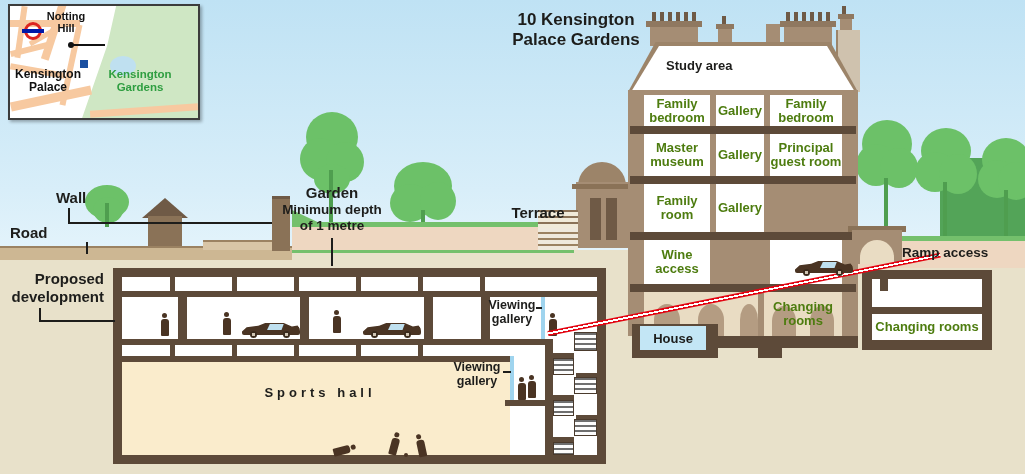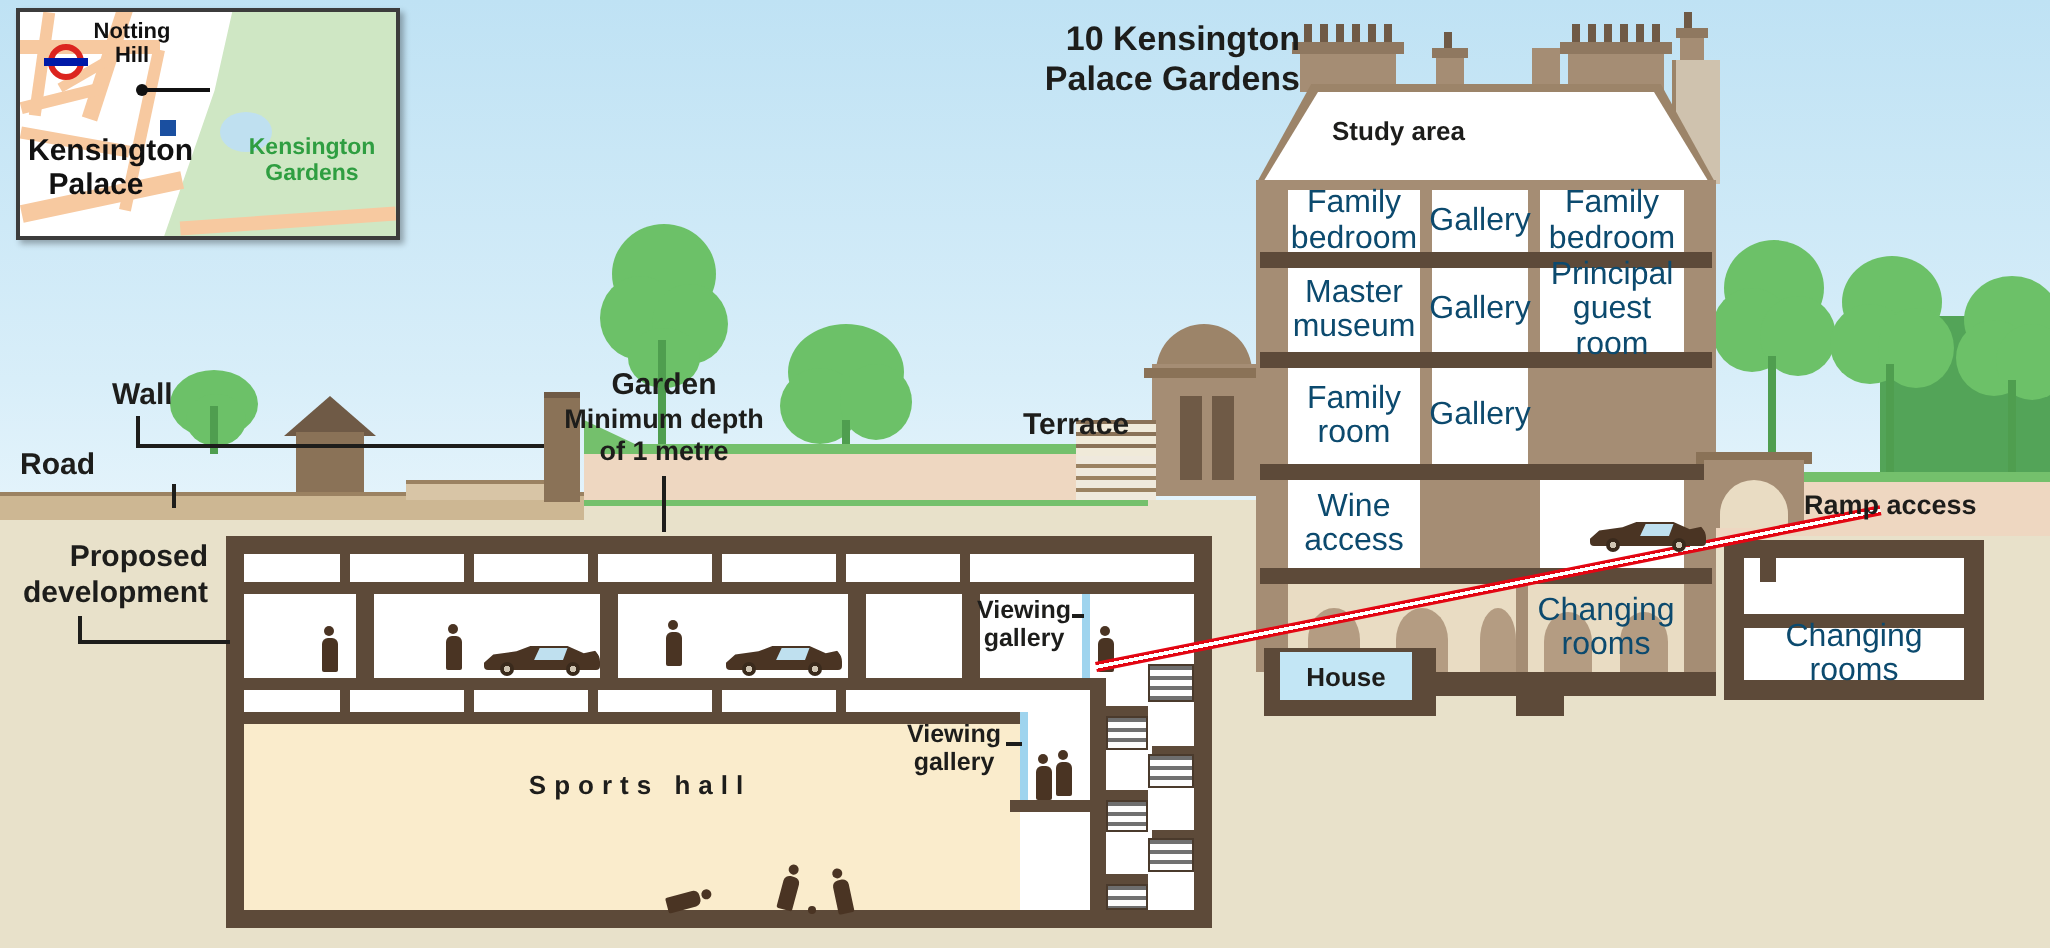--- a/index.html
+++ b/index.html
@@ -2,21 +2,21 @@
 <html><head>
 <meta charset="utf-8">
 <style>
   body{margin:0;background:#fff}
   .scene{position:relative;width:1025px;height:474px;overflow:hidden;
          font-family:"Liberation Sans",sans-serif;color:#1d1d1b;
          background:linear-gradient(180deg,#bfe2f4 0%,#d8eef9 40%,#eef8fd 65%,#f4fbfe 100%)}
   .a{position:absolute}
   .txt{font-weight:bold;color:#1d1d1b}
   .room{background:#fff;display:flex;align-items:center;justify-content:center;
-        text-align:center;font-weight:normal;font-size:16px;line-height:1.07;color:#0c4a6e}
+        text-align:center;font-weight:bold;font-size:13px;line-height:1.07;color:#4d7c0f}
   .beige{background:#e9dcc3}
   .beam{background:#5d4a39}
   .taupe{background:#a58d74}
   .lbl{position:relative;z-index:3}
   .fol{background:#6cc168;border-radius:50%}
   .trunk{width:4px;background:#4f9e4f}
   .darkfol{background:#53a458}
   .stairs{background:repeating-linear-gradient(180deg,#6e6e6e 0 2px,#fcfcfc 2px 5px);
           border:1px solid #4a3a2c;box-sizing:border-box}
   .glass{background:#9fd4ee}
@@ -325,21 +325,21 @@
   <div class="a txt" style="left:56px;top:189px;font-size:15px;z-index:40">Wall</div>
   <div class="a elbow" style="left:68px;top:208px;width:202px;height:14px;z-index:39"></div>
   <div class="a txt" style="left:300px;top:184px;width:64px;font-size:15px;text-align:center;z-index:40">Garden</div>
   <div class="a txt" style="left:280px;top:202px;width:104px;font-size:13.5px;line-height:1.15;text-align:center;z-index:40">Minimum depth of 1 metre</div>
   <span class="a leader" style="left:331px;top:238px;width:2px;height:28px;z-index:40"></span>
   <div class="a txt" style="left:508px;top:204px;width:60px;font-size:15px;text-align:center;z-index:40">Terrace</div>
   <div class="a txt" style="left:0;top:270px;width:104px;font-size:15px;line-height:1.2;text-align:right;z-index:40">Proposed development</div>
   <div class="a elbow" style="left:39px;top:308px;width:74px;height:12px;z-index:39"></div>
   <div class="a txt" style="left:902px;top:245px;width:95px;font-size:13.5px;z-index:40">Ramp access</div>
 
-  <div class="a txt" style="left:502px;top:10px;width:148px;font-size:17px;line-height:1.18;text-align:right;z-index:40">10 Kensington Palace Gardens</div>
+  <div class="a txt" style="left:502px;top:10px;width:148px;font-size:17px;line-height:1.18;text-align:center;z-index:40">10 Kensington Palace Gardens</div>
 
   <div class="a map" style="left:8px;top:4px;width:188px;height:112px;z-index:50">
     <div class="a" style="left:62px;top:0;width:126px;height:112px;background:#cfe7c4;clip-path:polygon(35% 0,100% 0,100% 100%,8% 100%,28% 35%)"></div>
     <div class="a" style="left:100px;top:50px;width:26px;height:20px;background:#bfe0f0;border-radius:50%"></div>
     <span class="a mroad" style="left:0;top:14px;width:70px;height:7px"></span>
     <span class="a mroad" style="left:40px;top:-5px;width:8px;height:60px;transform:rotate(18deg)"></span>
     <span class="a mroad" style="left:8px;top:0;width:6px;height:52px;transform:rotate(8deg)"></span>
     <span class="a mroad" style="left:0;top:40px;width:42px;height:6px;transform:rotate(-14deg)"></span>
     <span class="a mroad" style="left:0;top:62px;width:55px;height:6px;transform:rotate(10deg)"></span>
     <span class="a mroad" style="left:0;top:88px;width:82px;height:9px;transform:rotate(-12deg)"></span>
@@ -347,17 +347,17 @@
     <span class="a mroad" style="left:80px;top:101px;width:108px;height:7px;transform:rotate(-4deg)"></span>
     <span class="a mroad" style="left:18px;top:28px;width:30px;height:5px;transform:rotate(-30deg)"></span>
     <span class="a" style="left:14px;top:16px;width:18px;height:18px">
       <span class="a" style="left:0;top:0;right:0;bottom:0;border:3px solid #dc241f;border-radius:50%;box-sizing:border-box"></span>
       <span class="a" style="left:-2px;right:-2px;top:7px;height:4px;background:#0019a8"></span>
     </span>
     <div class="a map-label" style="left:30px;top:4px;width:52px;font-size:11px;color:#111">Notting Hill</div>
     <span class="a" style="left:58px;top:36px;width:6px;height:6px;background:#111;border-radius:50%"></span>
     <span class="a" style="left:63px;top:38px;width:32px;height:2px;background:#111"></span>
     <span class="a" style="left:70px;top:54px;width:8px;height:8px;background:#1a4fa0"></span>
-    <div class="a map-label" style="left:4px;top:62px;width:68px;font-size:15px;color:#111">Kensington Palace</div>
-    <div class="a map-label" style="left:108px;top:62px;width:76px;font-size:11.5px;color:#2f9e41">Kensington Gardens</div>
+    <div class="a map-label" style="left:4px;top:62px;width:68px;font-size:12px;color:#111">Kensington Palace</div>
+    <div class="a map-label" style="left:92px;top:62px;width:76px;font-size:11.5px;color:#2f9e41">Kensington Gardens</div>
   </div>
 
 </div>
 
 </body></html>

